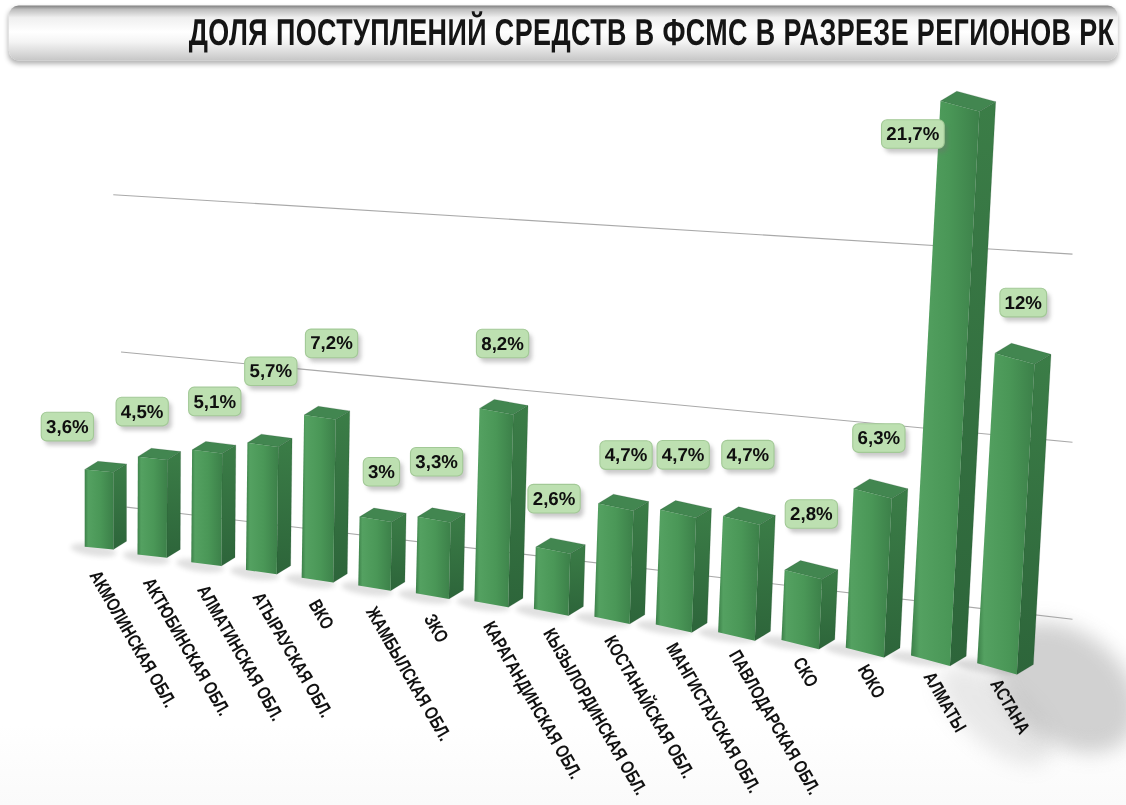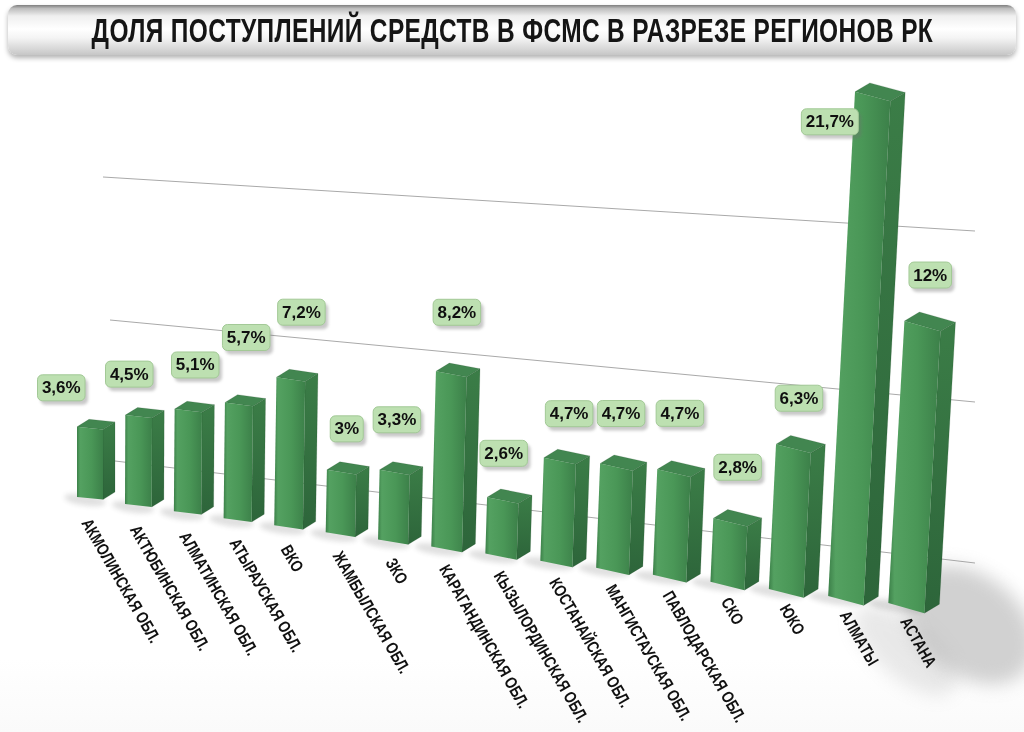--- a/index.html
+++ b/index.html
@@ -8,21 +8,21 @@
     background:linear-gradient(180deg,#ffffff 0%,#ffffff 90%,#fafafa 100%);
     font-family:"Liberation Sans",sans-serif;
   }
   .stage{position:absolute;left:0;top:0;width:1024px;height:732px;}
   #chart{position:absolute;left:0;top:0;}
   .banner{
     position:absolute;left:8px;top:5px;width:1008px;height:50px;
     border-radius:9px;
     background:linear-gradient(180deg,#7e7e7e 0%,#bdbdbd 7%,#efefef 22%,#ffffff 48%,#f4f4f4 66%,#d7d7d7 88%,#c6c6c6 100%);
     box-shadow:0 3px 5px rgba(0,0,0,0.30);
-    display:flex;align-items:center;justify-content:center;
+    display:flex;align-items:center;justify-content:flex-start;
     z-index:5;
   }
   .banner-text{
     font-weight:700;font-size:34px;line-height:50px;white-space:nowrap;
     color:#151515;letter-spacing:0.5px;
     transform:scaleX(0.72);transform-origin:center;
   }
 </style>
 </head>
 <body>

